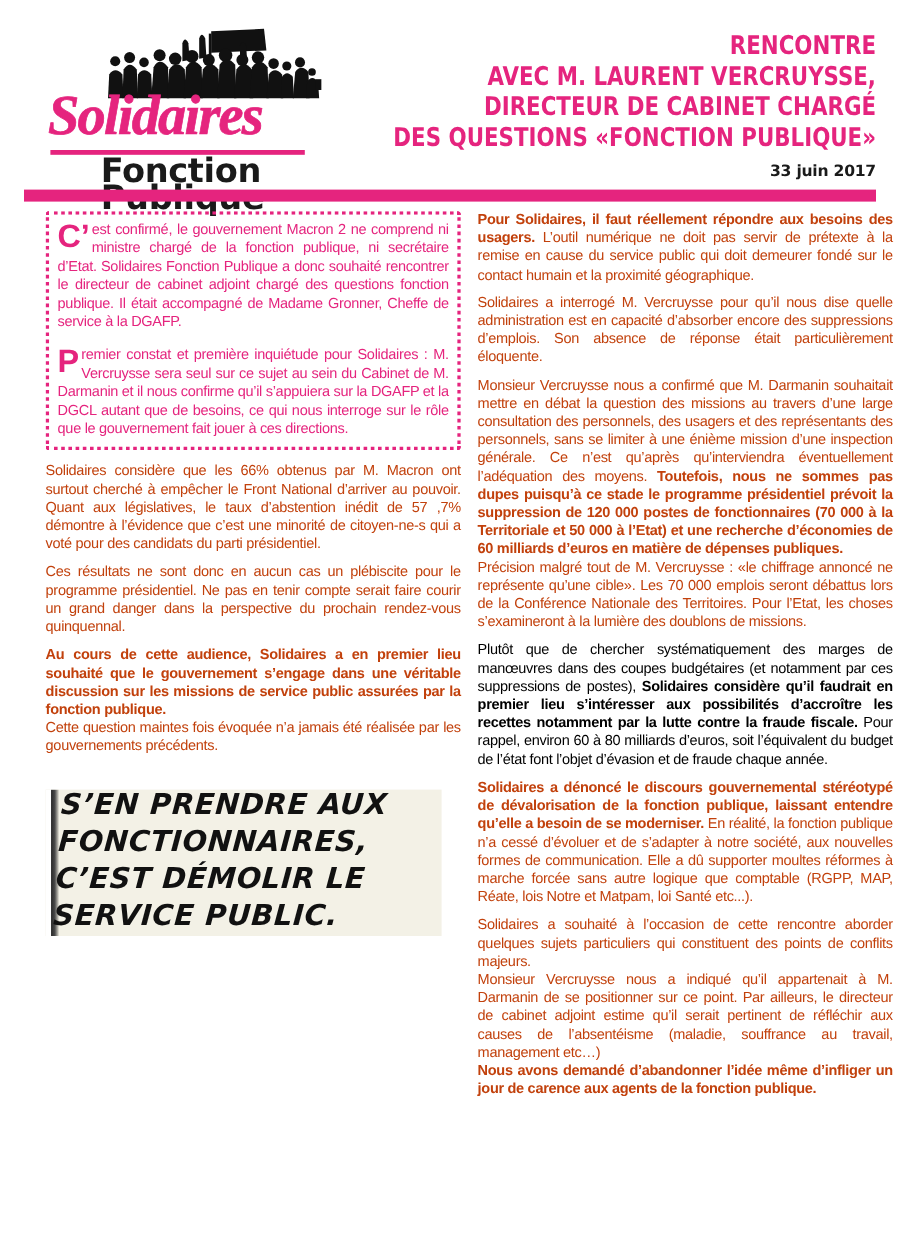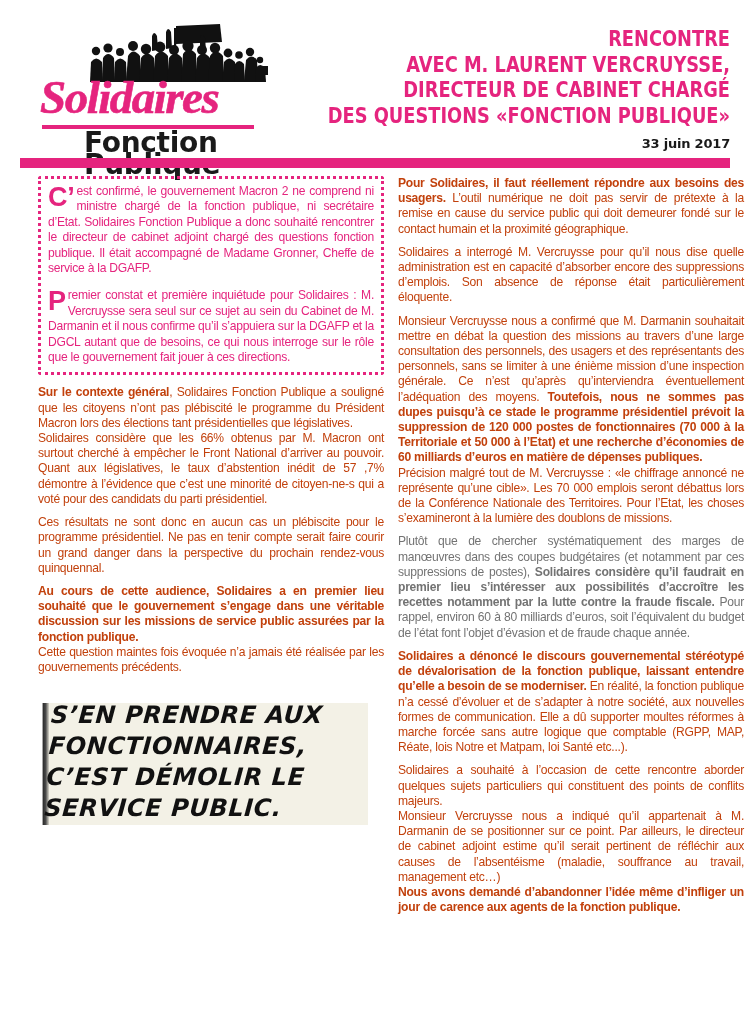--- a/index.html
+++ b/index.html
@@ -134,21 +134,21 @@
     font-size: 12.1px;
     line-height: 15.2px;
     text-align: justify;
     text-justify: inter-word;
     letter-spacing: -0.25px;
     color: #c2410c;
   }
   p.gap { margin-top: 8px; }
   p.tight { margin-top: 0; }
   .b { font-weight: bold; }
-  .pink { color: #737373; }
+  .pink { color: #000000; }
 
   
   .dotted-box {
     border: 3.2px dotted #e5247e;
     border-radius: 3px;
     padding: 5px 7px 7px 7px;
     margin-bottom: 10px;
   }
   .dotted-box p {
     color: #e5247e;
@@ -265,21 +265,20 @@
 
   <div class="columns">
 
     <div class="col col-left">
 
       <div class="dotted-box">
         <p class="dropcap">C’est confirmé, le gouvernement Macron 2 ne comprend ni ministre chargé de la fonction publique, ni secrétaire d’Etat.  Solidaires Fonction Publique a donc souhaité rencontrer le directeur de cabinet adjoint chargé des questions fonction publique. Il était accompagné de Madame Gronner, Cheffe de service à la DGAFP.</p>
         <p class="dropcap">Premier constat et première inquiétude pour Solidaires : M. Vercruysse sera seul sur ce sujet au sein du Cabinet de M. Darmanin et il nous confirme qu’il s’appuiera sur la DGAFP et la DGCL autant que de besoins, ce qui nous interroge sur le rôle que le gouvernement fait jouer à ces directions.</p>
       </div>
 
-      <p><span class="b">Sur le contexte général</span><span>, Solidaires Fonction Publique a souligné que les citoyens n’ont pas plébiscité le programme du Président Macron lors des élections tant présidentielles que législatives.</span></p>
       <p class="tight">Solidaires considère que les 66% obtenus par M. Macron ont surtout cherché à empêcher le Front National d’arriver au pouvoir. Quant aux législatives, le taux d’abstention inédit de 57 ,7% démontre à l’évidence que c’est une minorité de citoyen-ne-s qui a voté pour des candidats du parti présidentiel.</p>
       <p class="gap">Ces résultats ne sont donc en aucun cas un plébiscite pour le programme présidentiel. Ne pas en tenir compte serait faire courir un grand danger dans la perspective du prochain rendez-vous quinquennal.</p>
       <p class="gap"><span class="b">Au cours de cette audience, Solidaires a en premier lieu souhaité que le gouvernement s’engage dans une véritable discussion sur les missions de service public assurées par la fonction publique.</span></p>
       <p class="tight">Cette question maintes fois évoquée n’a jamais été réalisée par les gouvernements précédents.</p>
 
       <div class="poster">
         <div class="edge"></div>
         <div class="slogan">
           <div>S’EN PRENDRE AUX</div>
           <div>FONCTIONNAIRES,</div>

